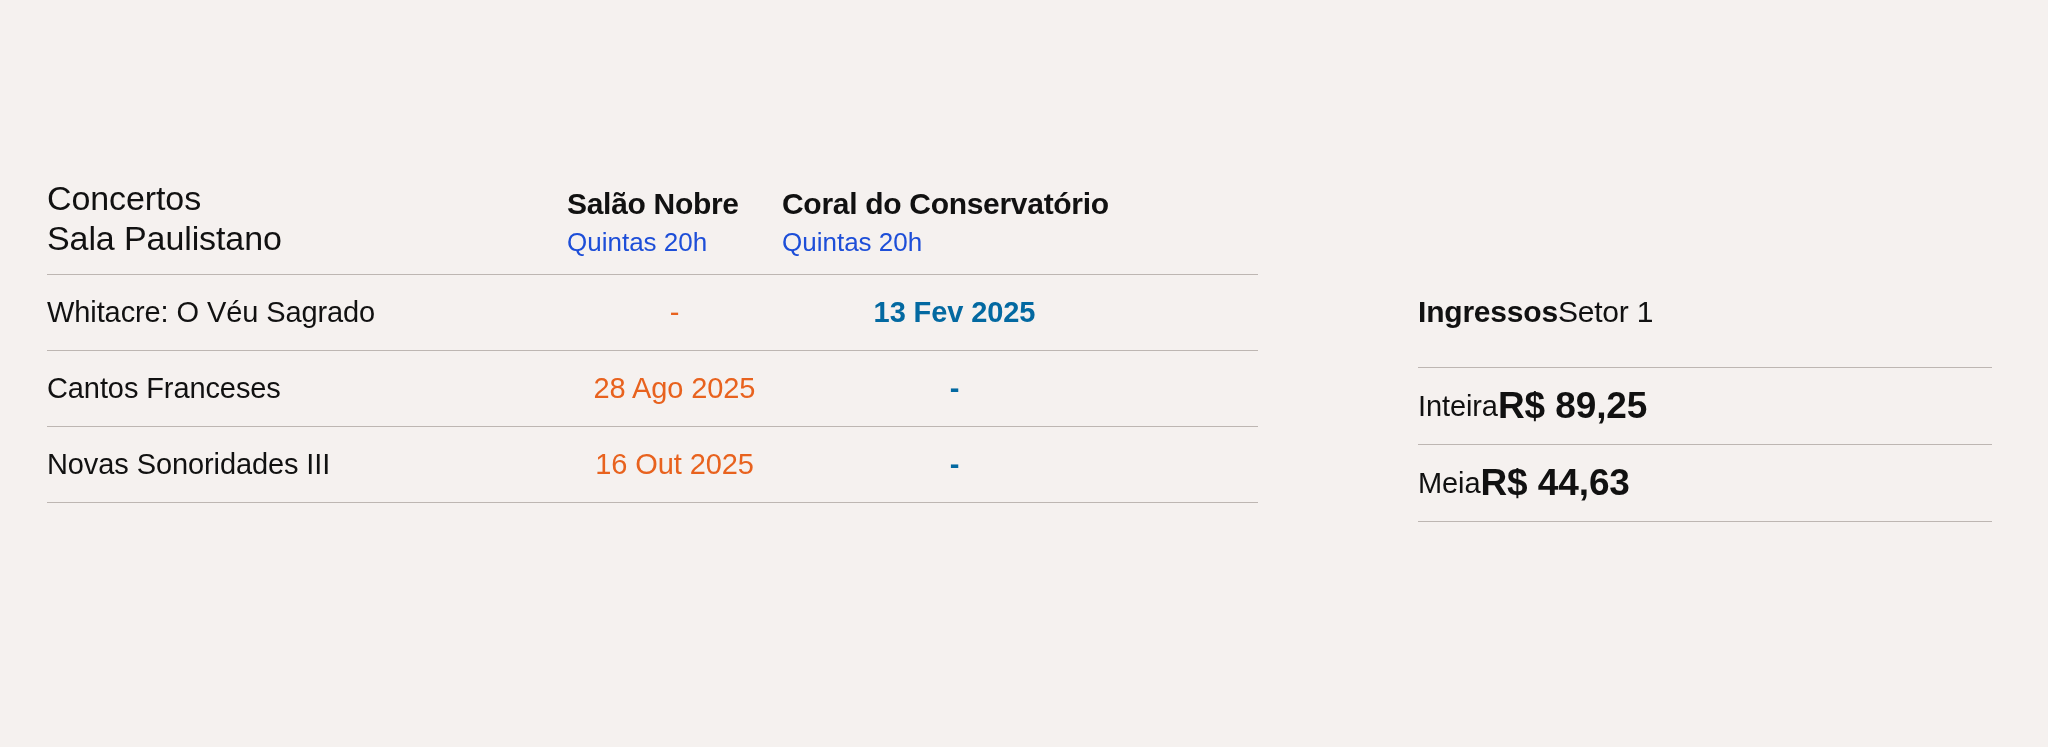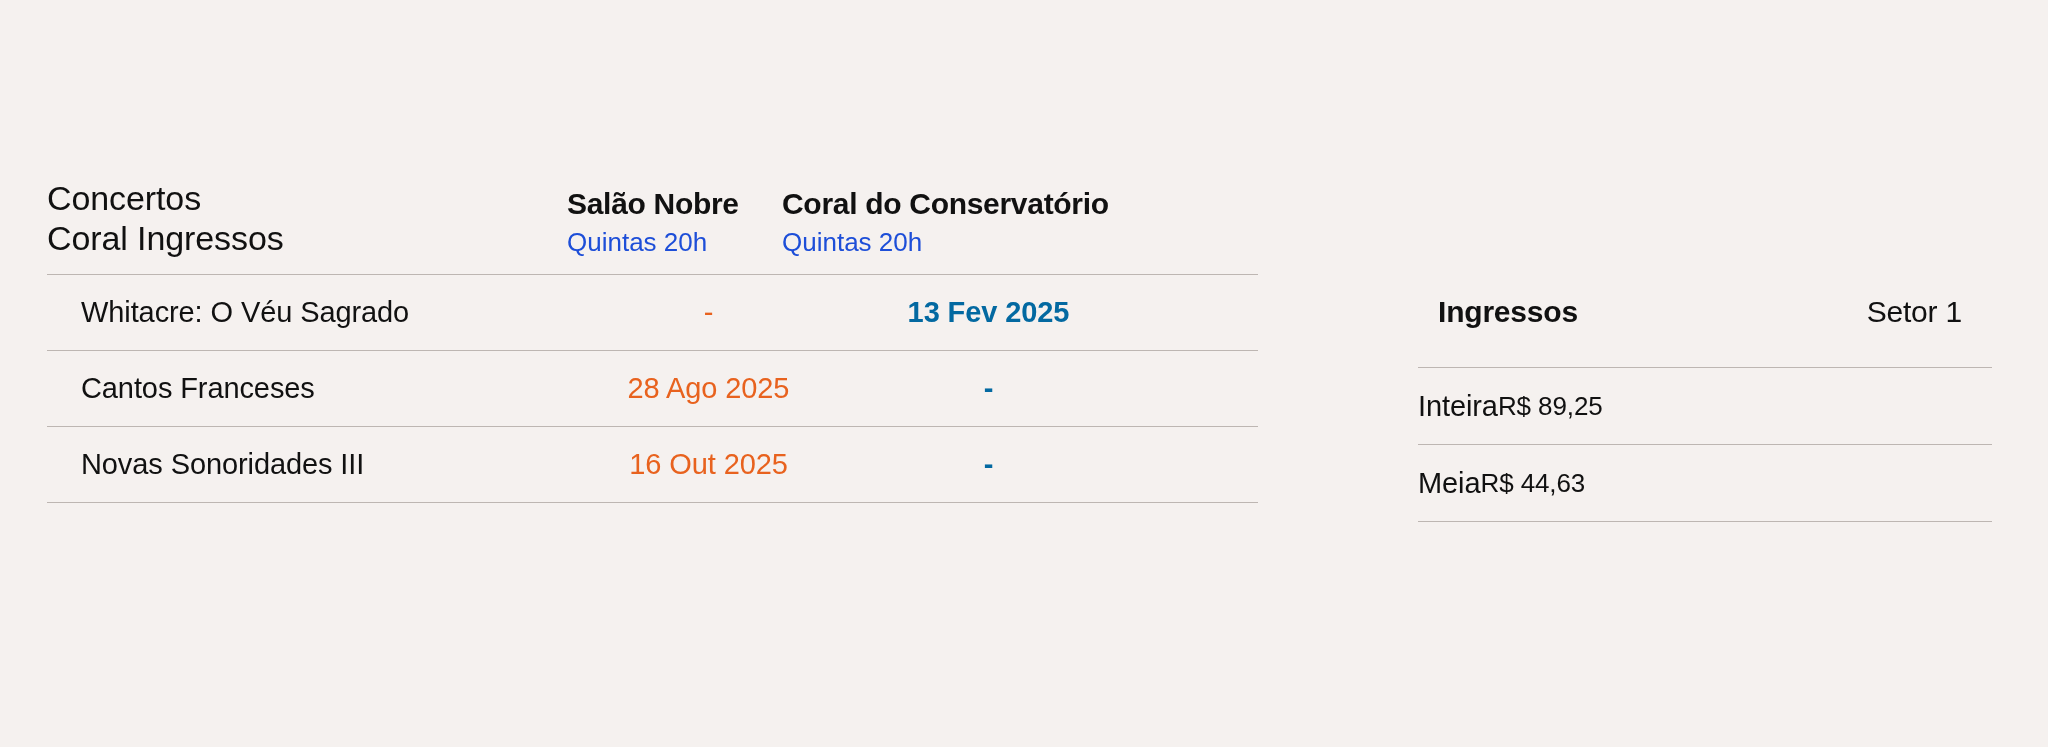--- a/index.html
+++ b/index.html
@@ -73,21 +73,20 @@
   .rule {
     height: 1px;
     background: #bdb6b2;
     width: 100%;
   }
 
   .sched-row {
     display: flex;
     align-items: center;
     height: 75px;
-    margin-left: 34px;
   }
 
   .sched-name {
     flex: 0 0 520px;
     font-size: 29px;
     font-weight: 400;
     letter-spacing: -0.1px;
     color: #111111;
     white-space: nowrap;
   }
@@ -110,23 +109,21 @@
   .price-table {
     position: absolute;
     left: 1418px;
     top: 295px;
     width: 574px;
   }
 
   .price-head {
     display: flex;
     align-items: baseline;
-    justify-content: space-between;
     padding-bottom: 38px;
-    margin-left: 20px;
   }
 
   .price-head-label {
     font-size: 30px;
     font-weight: 700;
     letter-spacing: -0.2px;
     color: #111111;
     white-space: nowrap;
   }
   .price-head-value {
@@ -146,38 +143,38 @@
   }
 
   .price-label {
     font-size: 29px;
     font-weight: 400;
     letter-spacing: -0.1px;
     color: #111111;
     white-space: nowrap;
   }
   .price-value {
-    font-size: 26px;
-    font-weight: 400;
+    font-size: 37px;
+    font-weight: 700;
     letter-spacing: -0.1px;
     color: #111111;
     white-space: nowrap;
   }
 </style>
 </head>
 <body>
 
 <div class="page">
 
   <div class="schedule-table">
 
     <div class="sched-head">
       <div class="sched-title">
         <span class="line">Concertos</span>
-        <span class="line">Coral Ingressos</span>
+        <span class="line">Sala Paulistano</span>
       </div>
 
       <div class="venue-col col-a">
         <div class="venue-name">Salão Nobre</div>
         <div class="venue-sub">Quintas 20h</div>
       </div>
 
       <div class="venue-col col-b">
         <div class="venue-name">Coral do Conservatório</div>
         <div class="venue-sub">Quintas 20h</div>

